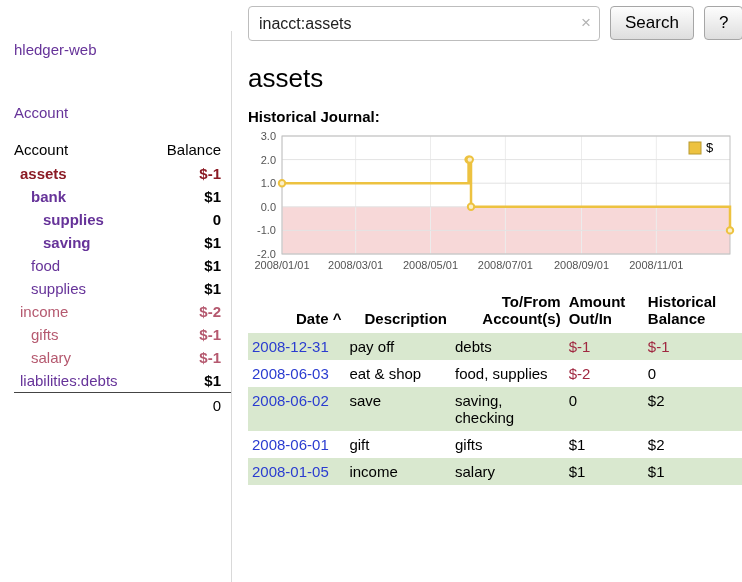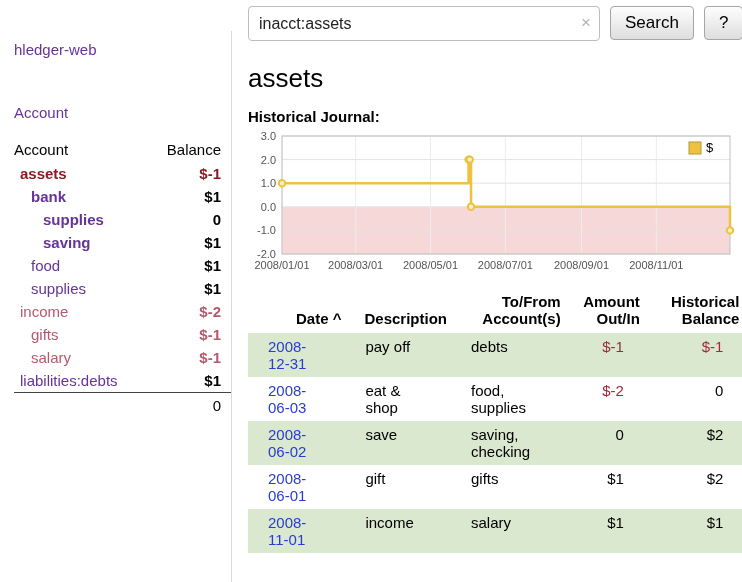--- a/index.html
+++ b/index.html
@@ -57,22 +57,22 @@
   }
 
   .acct-heading { font-size:26px; font-weight:400; margin:0 0 14px; }
   .chart-label { font-weight:bold; font-size:15px; margin:0 0 6px; }
 
   svg text.tick { font-size:11px; fill:#545454; font-family:"Liberation Sans",sans-serif; }
   svg text.legend-label { font-size:13px; fill:#000; font-family:"Liberation Sans",sans-serif; }
 
   .txn-table { border-collapse:collapse; width:100%; margin-top:14px; font-size:15px; }
   .txn-table th { text-align:right; vertical-align:bottom; padding:2px 4px 6px; }
-  .txn-table th.r, .txn-table td.r { text-align:right; }
-  .txn-table td { padding:5px 20px; vertical-align:top; }
+  .txn-table th.r, .txn-table td.r { text-align:left; }
+  .txn-table td { padding:5px 4px; vertical-align:top; }
   .txn-table tbody tr:nth-child(odd) { background:#d9e8cf; }
   .date-link { color:#2a3cd0; cursor:pointer; text-decoration:none; }
   .amt.neg { color:#a02840; }
   .caret { font-weight:bold; }
 </style>
 </head>
 <body>
 
 <div class="sidebar">
   <a class="app-title">hledger-web</a>
@@ -237,21 +237,21 @@
         <td class="r amt">$2</td>
       </tr>
       <tr class="txn-row">
         <td><a class="date-link">2008-06-01</a></td>
         <td>gift</td>
         <td>gifts</td>
         <td class="r amt">$1</td>
         <td class="r amt">$2</td>
       </tr>
       <tr class="txn-row">
-        <td><a class="date-link">2008-11-01</a></td>
+        <td><a class="date-link">2008-01-05</a></td>
         <td>income</td>
         <td>salary</td>
         <td class="r amt">$1</td>
         <td class="r amt">$1</td>
       </tr>
     </tbody>
   </table>
 </div>
 
 </body></html>

